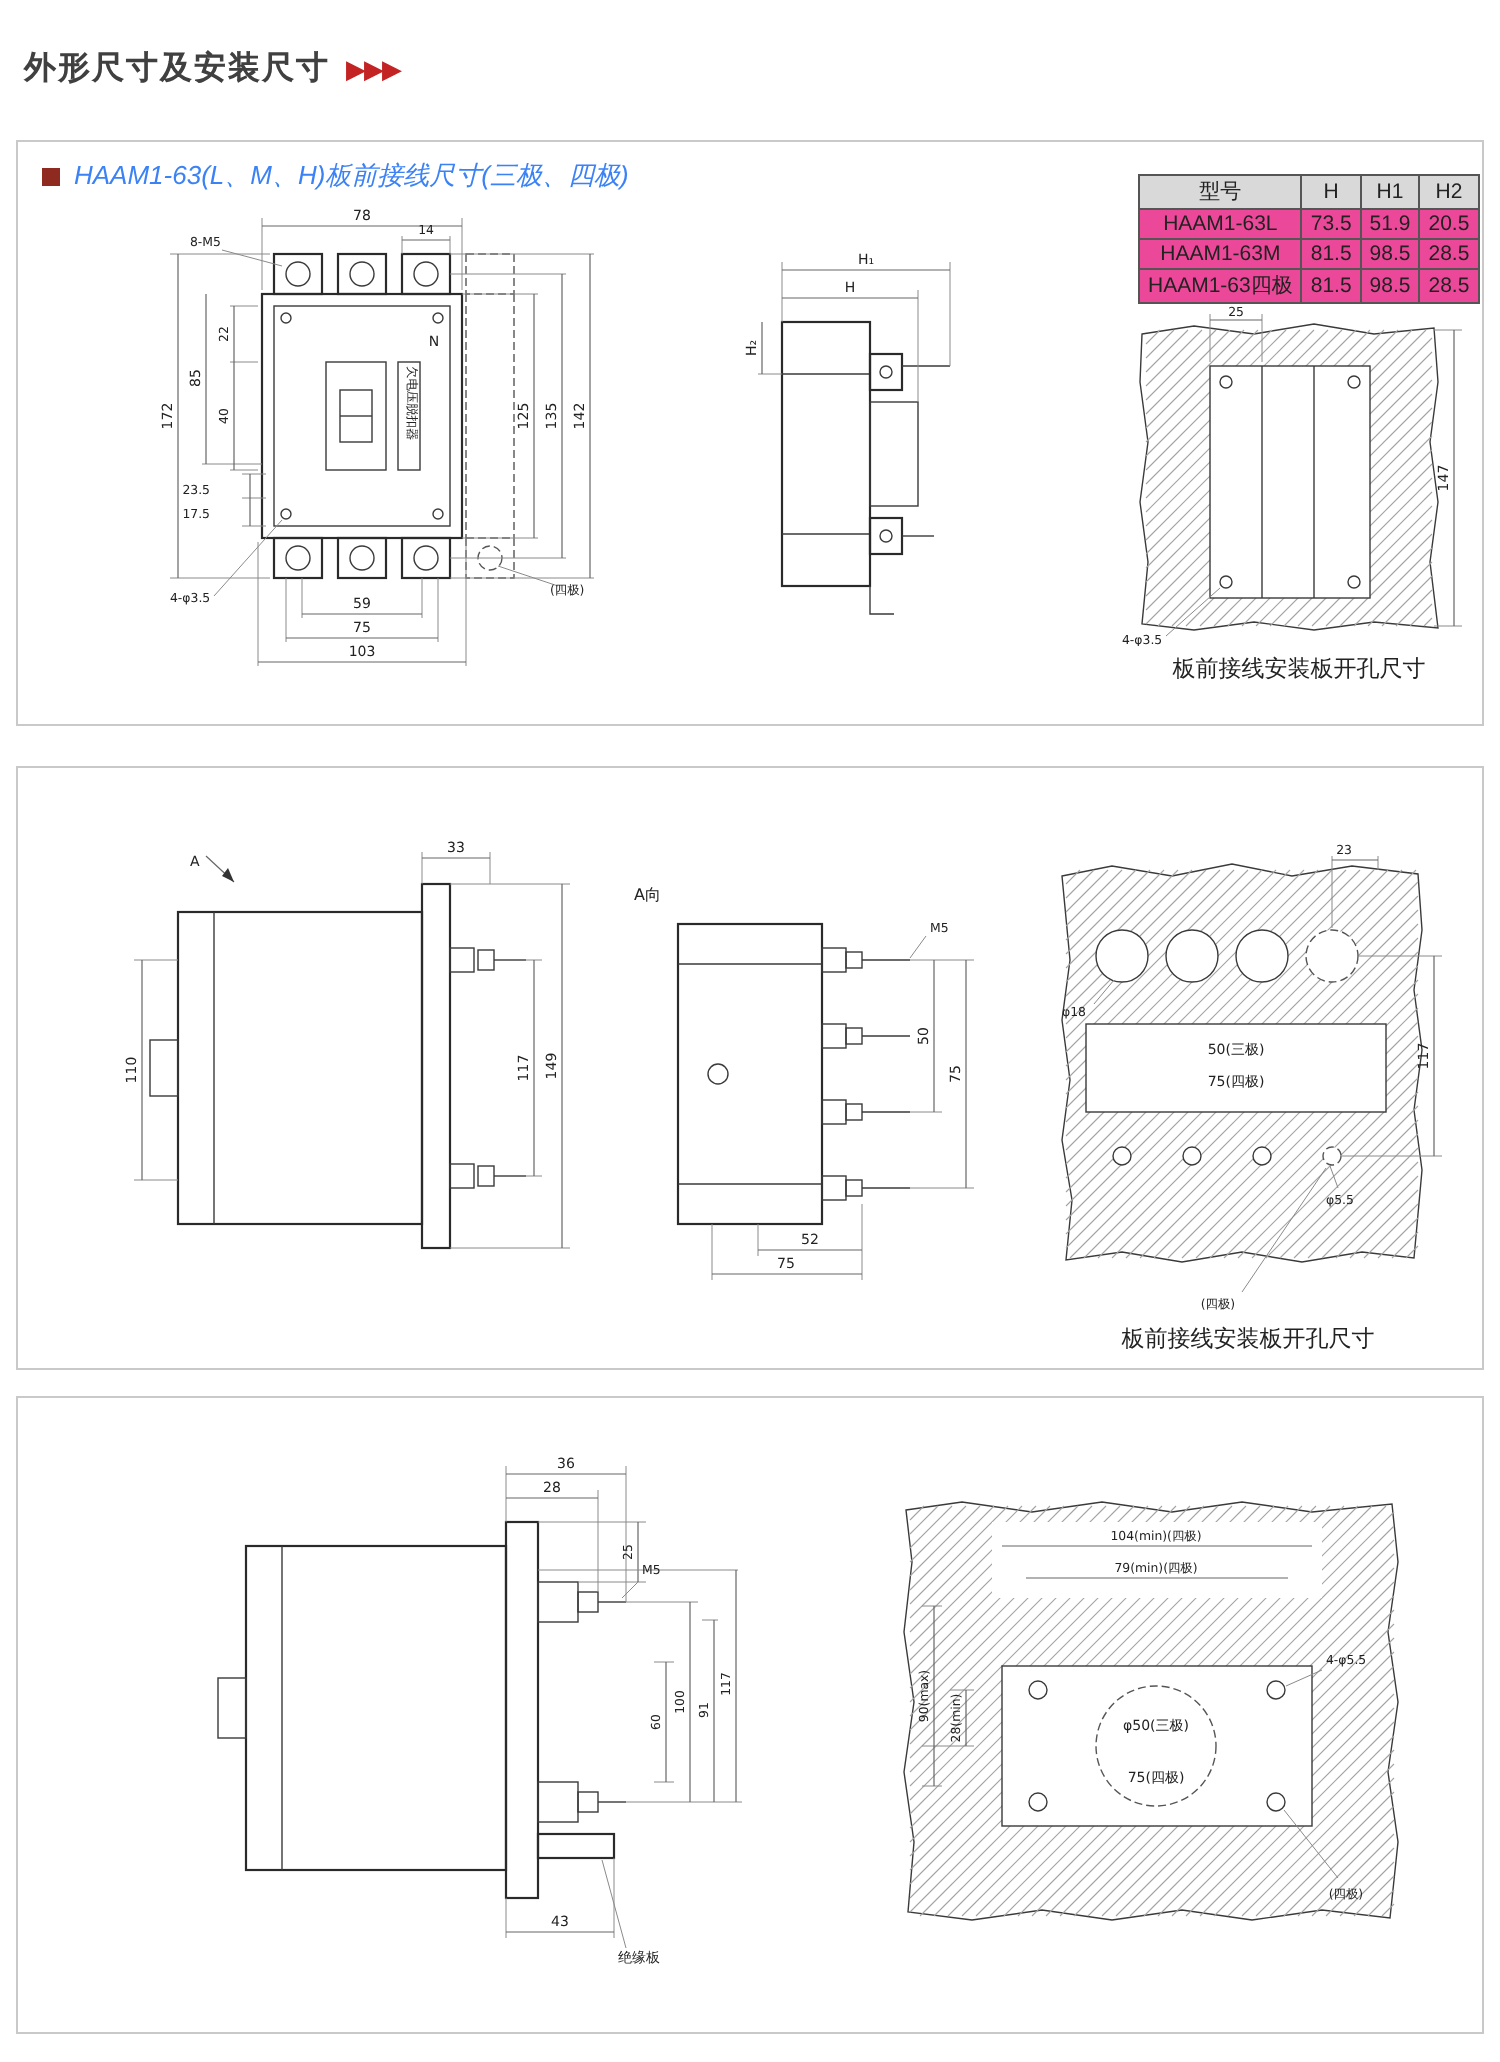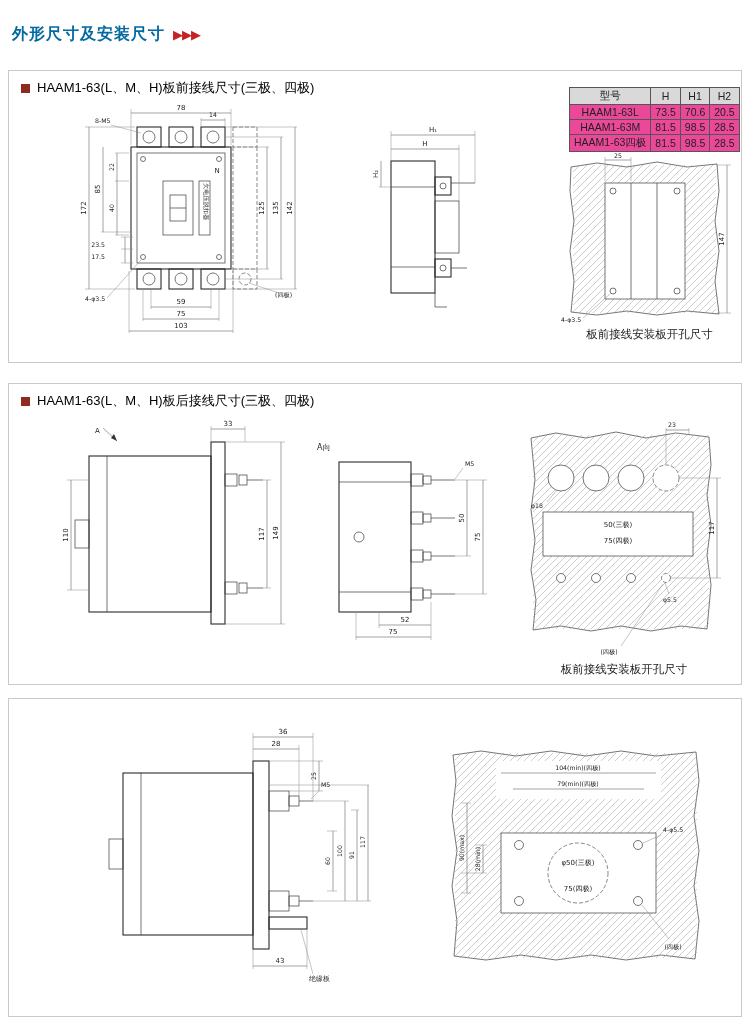--- a/index.html
+++ b/index.html
@@ -1,28 +1,28 @@
 <!DOCTYPE html>
 <html><head>
 <meta charset="utf-8">
 <style>
   * { margin:0; padding:0; box-sizing:border-box; }
   html,body { background:#ffffff; }
   body { font-family:"Liberation Sans","DejaVu Sans",sans-serif; }
   .page { position:relative; width:750px; height:1031px; background:#fff; overflow:hidden; margin:0 auto; }
   .title-row { position:absolute; left:12px; top:24px; display:flex; align-items:center; gap:8px; }
-  .page-title { color:#0369a1; font-size:16px; font-weight:bold; letter-spacing:1px; }
+  .page-title { color:#404040; font-size:16px; font-weight:bold; letter-spacing:1px; }
   .title-arrows { color:#c32323; font-size:13px; letter-spacing:-1px; }
   .panel { position:absolute; left:8px; width:734px; border:1px solid #c9c9c9; background:#fff; }
   .p1 { top:70px; height:293px; }
   .p2 { top:383px; height:302px; }
   .p3 { top:698px; height:319px; }
   .sec-head { position:absolute; left:12px; top:8px; display:flex; align-items:center; gap:7px; }
   .sq { width:9px; height:9px; background:#8e2a20; flex:0 0 auto; }
-  .sec-title { font-size:13px; color:#000000; }
+  .sec-title { font-size:13px; color:#3b82f6;font-style:italic; }
   .abs { position:absolute; }
   .spec { position:absolute; border-collapse:collapse; background:#ec4899; }
   .spec th, .spec td { border:1px solid #555; font-size:10.5px; padding:1px 4px; text-align:center; color:#222; font-weight:normal; white-space:nowrap; }
   .spec th { background:#d9d9d9; }
   .note { position:absolute; font-size:10.5px; color:#222; line-height:1.55; }
   .caption { position:absolute; font-size:11.5px; color:#222; text-align:center; }
   svg .obj  { stroke:#2a2a2a; stroke-width:1.1; fill:none; }
   svg .obj2 { stroke:#3a3a3a; stroke-width:0.7; fill:none; }
   svg .dim  { stroke:#666;    stroke-width:0.6; fill:none; }
   svg .ext  { stroke:#8a8a8a; stroke-width:0.5; fill:none; }
@@ -55,21 +55,21 @@
           <th>型号</th>
           <th>H</th>
           <th>H1</th>
           <th>H2</th>
         </tr>
       </thead>
       <tbody>
         <tr>
           <td>HAAM1-63L</td>
           <td>73.5</td>
-          <td>70.6</td>
+          <td>51.9</td>
           <td>20.5</td>
         </tr>
         <tr>
           <td>HAAM1-63M</td>
           <td>81.5</td>
           <td>98.5</td>
           <td>28.5</td>
         </tr>
         <tr>
           <td>HAAM1-63四极</td>
@@ -277,24 +277,20 @@
         <text class="dt dts" x="61" y="7" text-anchor="middle">25</text>
         <text class="dt dts" x="4" y="171">4-φ3.5</text>
       </g>
     </svg>
 
 
     <div class="caption" style="left:538px;top:256px;width:205px">板前接线安装板开孔尺寸</div>
   </section>
 
   <section class="panel p2">
-    <div class="sec-head">
-      <span class="sq"></span>
-      <span class="sec-title">HAAM1-63(L、M、H)板后接线尺寸(三极、四极)</span>
-    </div>
 
     <svg class="abs" style="left:52px;top:32px" width="235" height="230" viewBox="0 0 235 230">
       <g>
         <rect class="obj" x="28" y="40" width="122" height="156"></rect>
         <line class="obj2" x1="46" y1="40" x2="46" y2="196"></line>
         <rect class="obj2" x="14" y="104" width="14" height="28"></rect>
         <rect class="obj" x="150" y="26" width="14" height="182"></rect>
         <rect class="obj2" x="164" y="58" width="12" height="12"></rect>
         <rect class="obj2" x="178" y="59" width="8" height="10"></rect>
         <line class="obj2" x1="186" y1="64" x2="202" y2="64"></line>

